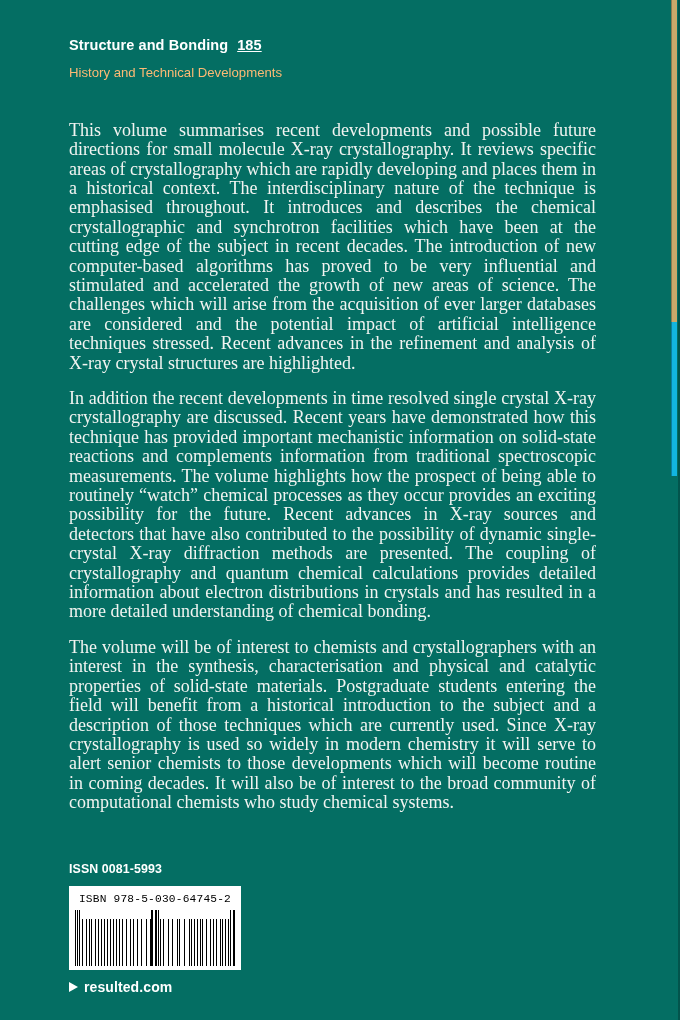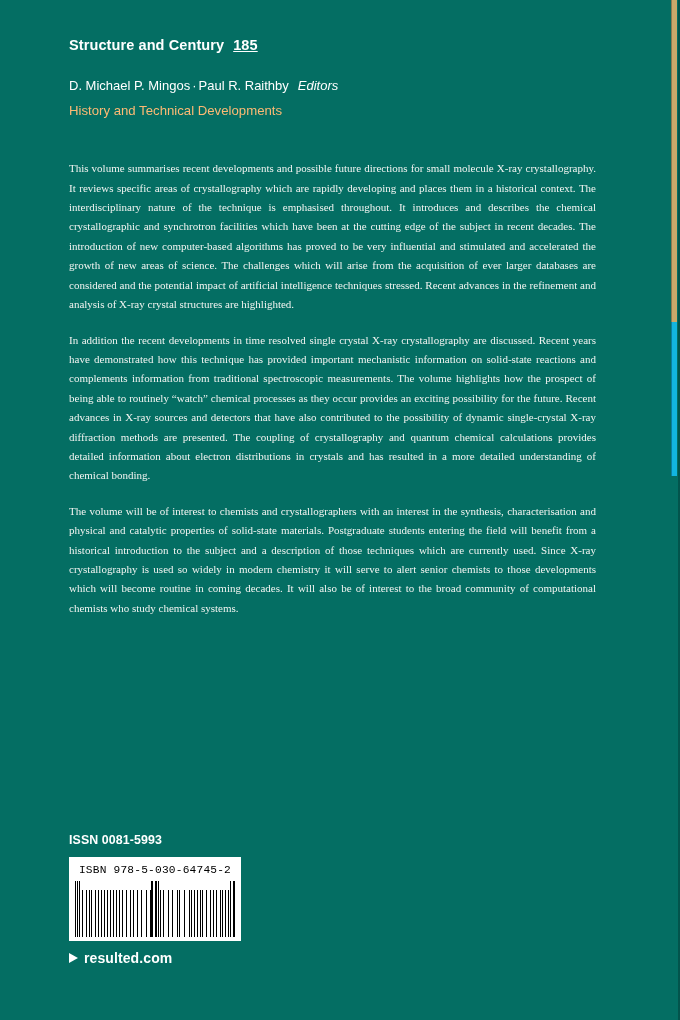--- a/index.html
+++ b/index.html
@@ -131,34 +131,34 @@
     line-height: 1.3;
   }
 
   
   .blurb {
     margin-top: 40px;
   }
   .blurb p {
     color: #f2f4f1;
     font-family: "Liberation Serif", serif;
-    font-size: 11px;
+    font-size: 18px;
     line-height: 19.4px;
     text-align: justify;
     margin: 0 0 16px 0;
   }
   .blurb p:last-child {
     margin-bottom: 6px;
   }
 
   
   .footer {
     position: absolute;
     left: 69px;
-    top: 833px;
+    top: 862px;
     width: 300px;
   }
   .issn {
     color: #ffffff;
     font-size: 12.4px;
     font-weight: bold;
     letter-spacing: 0.1px;
   }
   .barcode-box {
     margin-top: 10px;
@@ -224,27 +224,24 @@
   <div class="spine-strip">
     <div class="spine-line gold"></div>
     <div class="spine-line cyan"></div>
     <div class="spine-edge"></div>
   </div>
 
   <div class="content">
 
     <div class="series-block">
       <div class="series-title">
-        <span>Structure and Century</span><span class="series-num">185</span>
+        <span>Structure and Bonding</span><span class="series-num">185</span>
       </div>
     </div>
 
-    <div class="editors-line">
-      <span>D. Michael P. Mingos</span><span class="sep">·</span><span>Paul R. Raithby</span><span class="role">Editors</span>
-    </div>
 
     <div class="book-subtitle">History and Technical Developments</div>
 
     <div class="blurb">
       <p>This volume summarises recent developments and possible future directions for small molecule X-ray crystallography. It reviews specific areas of crystallography which are rapidly developing and places them in a historical context. The interdisciplinary nature of the technique is emphasised throughout. It introduces and describes the chemical crystallographic and  synchrotron facilities which have been at the cutting edge of the subject in recent decades. The introduction of new computer-based algorithms has proved to be very influential and stimulated and accelerated the growth of new areas of science. The challenges which will arise from the acquisition of ever larger databases are considered and the potential impact of artificial intelligence techniques stressed.  Recent advances in the refinement and analysis of X-ray crystal structures are highlighted.</p>
       <p>In addition the recent developments in time resolved single crystal X-ray crystallography are discussed. Recent years have demonstrated how this technique has provided important mechanistic information on solid-state reactions and complements information from traditional spectroscopic measurements. The volume highlights how the prospect of being able to routinely “watch” chemical processes as they occur provides an exciting possibility for the future. Recent advances in X-ray sources and detectors that have also contributed to the possibility of dynamic single-crystal X-ray diffraction methods are presented. The coupling of crystallography and quantum chemical calculations provides detailed information about electron distributions in crystals and has resulted in a more detailed understanding of chemical bonding.</p>
       <p>The volume will be of interest to chemists and crystallographers with an interest in the synthesis, characterisation and physical and catalytic properties of solid-state materials. Postgraduate students entering the field will benefit from a historical introduction to the subject and a description of those techniques which are currently used. Since X-ray crystallography is used so widely in modern chemistry it will serve to alert senior chemists to those developments which will become routine in coming decades. It will also be of interest to the broad community of computational chemists who study chemical systems.</p>
     </div>
 
   </div>

